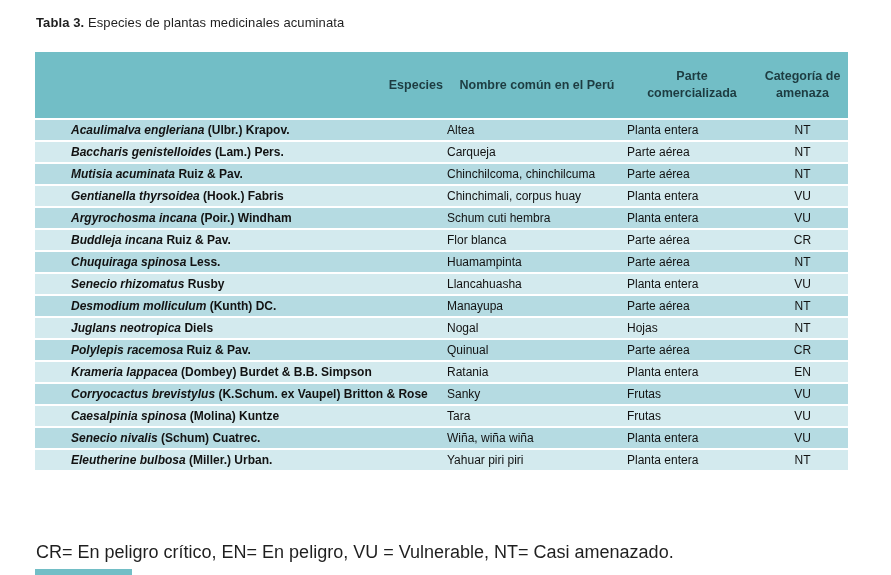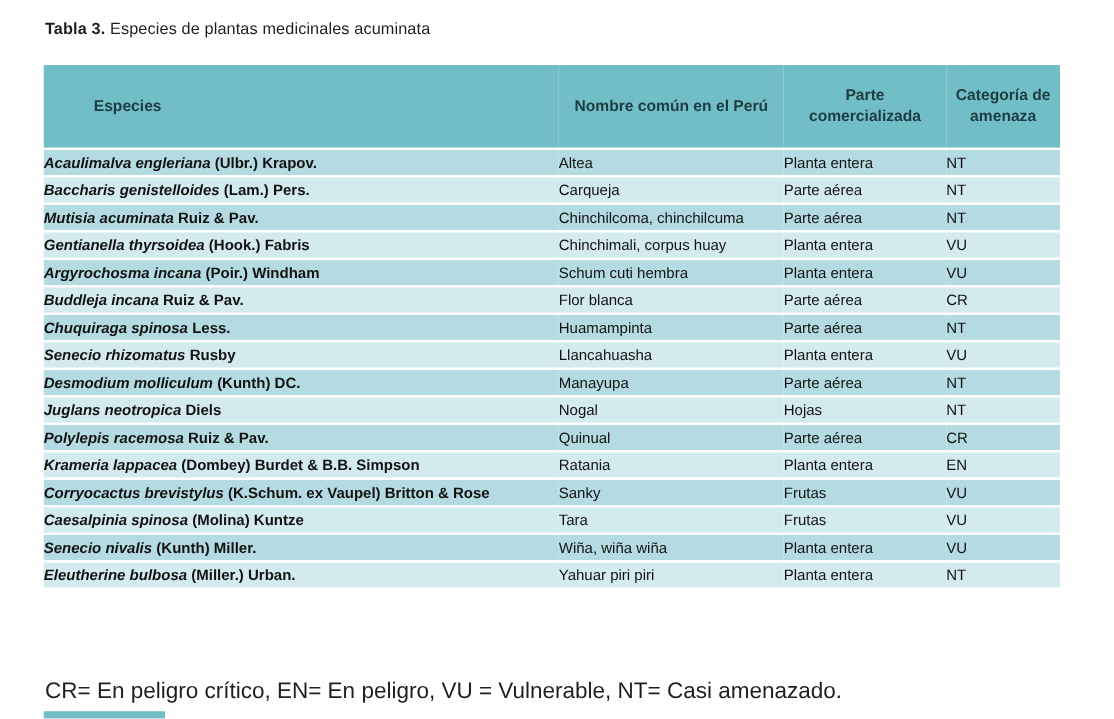--- a/index.html
+++ b/index.html
@@ -39,39 +39,39 @@
     color: var(--header-text, #1d3c41);
     font-weight: bold;
     font-size: 12.5px;
     height: 66px;
     vertical-align: middle;
     text-align: center;
     padding: 0 4px;
     line-height: 1.35;
   }
   table.species-table th.h-species {
-    text-align: left;
+    text-align: right;
     padding-left: 40px;
   }
   table.species-table td {
     height: 20px;
     font-size: 12px;
     color: var(--body-text, #121212);
     padding: 0;
     vertical-align: middle;
     white-space: nowrap;
     overflow: hidden;
   }
   tbody tr:nth-child(odd) td  { background: var(--row-dark, #b5dbe2); }
   tbody tr:nth-child(even) td { background: var(--row-light, #d3eaee); }
   td.c-species { padding-left: 13px; font-weight: bold; font-size: 12.3px; }
-  td.c-species .sp-name { font-style: italic; }
+  td.c-species .sp-name { font-style: italic; padding-left: 36px; }
   td.c-common  { padding-left: 6px; }
   td.c-part    { padding-left: 16px; }
-  td.c-cat     { text-align: left; font-size: 11.8px; margin-top: 20px; }
+  td.c-cat     { text-align: center; font-size: 11.8px; margin-top: 20px; }
   .footnote {
     position: absolute;
     left: 36px;
     top: 542px;
     font-size: 18px;
     color: #1f1f1f;
     white-space: nowrap;
   }
   .next-table-edge {
     position: absolute;
@@ -186,21 +186,21 @@
       <td class="c-part">Frutas</td>
       <td class="c-cat">VU</td>
     </tr>
         <tr>
       <td class="c-species"><span class="sp-name">Caesalpinia spinosa</span> <span class="sp-auth">(Molina) Kuntze</span></td>
       <td class="c-common">Tara</td>
       <td class="c-part">Frutas</td>
       <td class="c-cat">VU</td>
     </tr>
         <tr>
-      <td class="c-species"><span class="sp-name">Senecio nivalis</span> <span class="sp-auth">(Kunth) Miller.</span></td>
+      <td class="c-species"><span class="sp-name">Senecio nivalis</span> <span class="sp-auth">(Schum) Cuatrec.</span></td>
       <td class="c-common">Wiña, wiña wiña</td>
       <td class="c-part">Planta entera</td>
       <td class="c-cat">VU</td>
     </tr>
         <tr>
       <td class="c-species"><span class="sp-name">Eleutherine bulbosa</span> <span class="sp-auth">(Miller.) Urban.</span></td>
       <td class="c-common">Yahuar piri piri</td>
       <td class="c-part">Planta entera</td>
       <td class="c-cat">NT</td>
     </tr>

